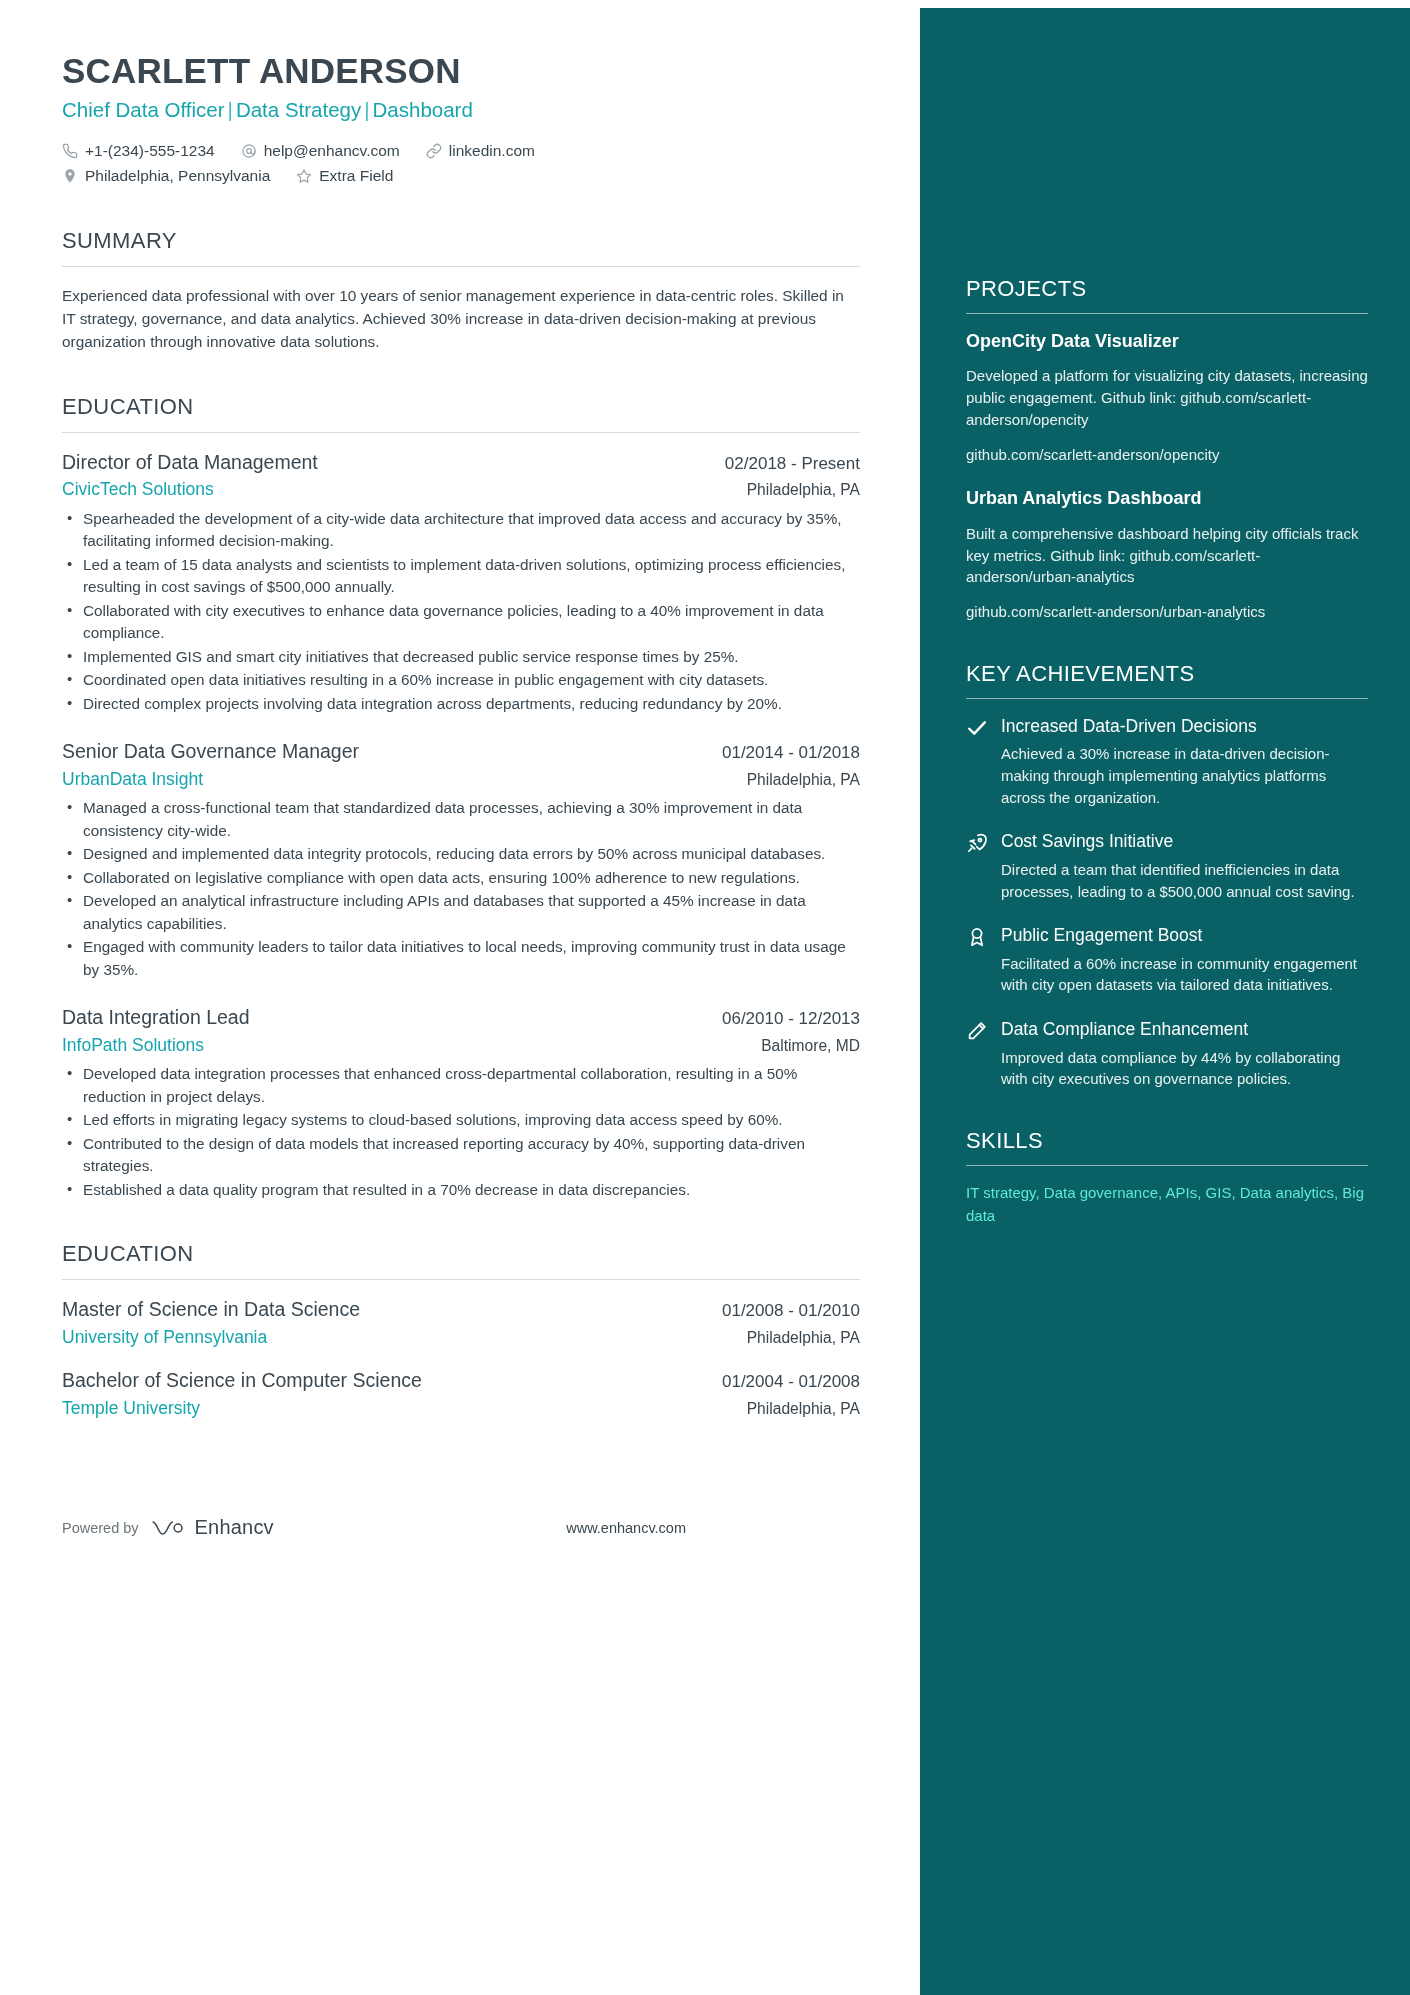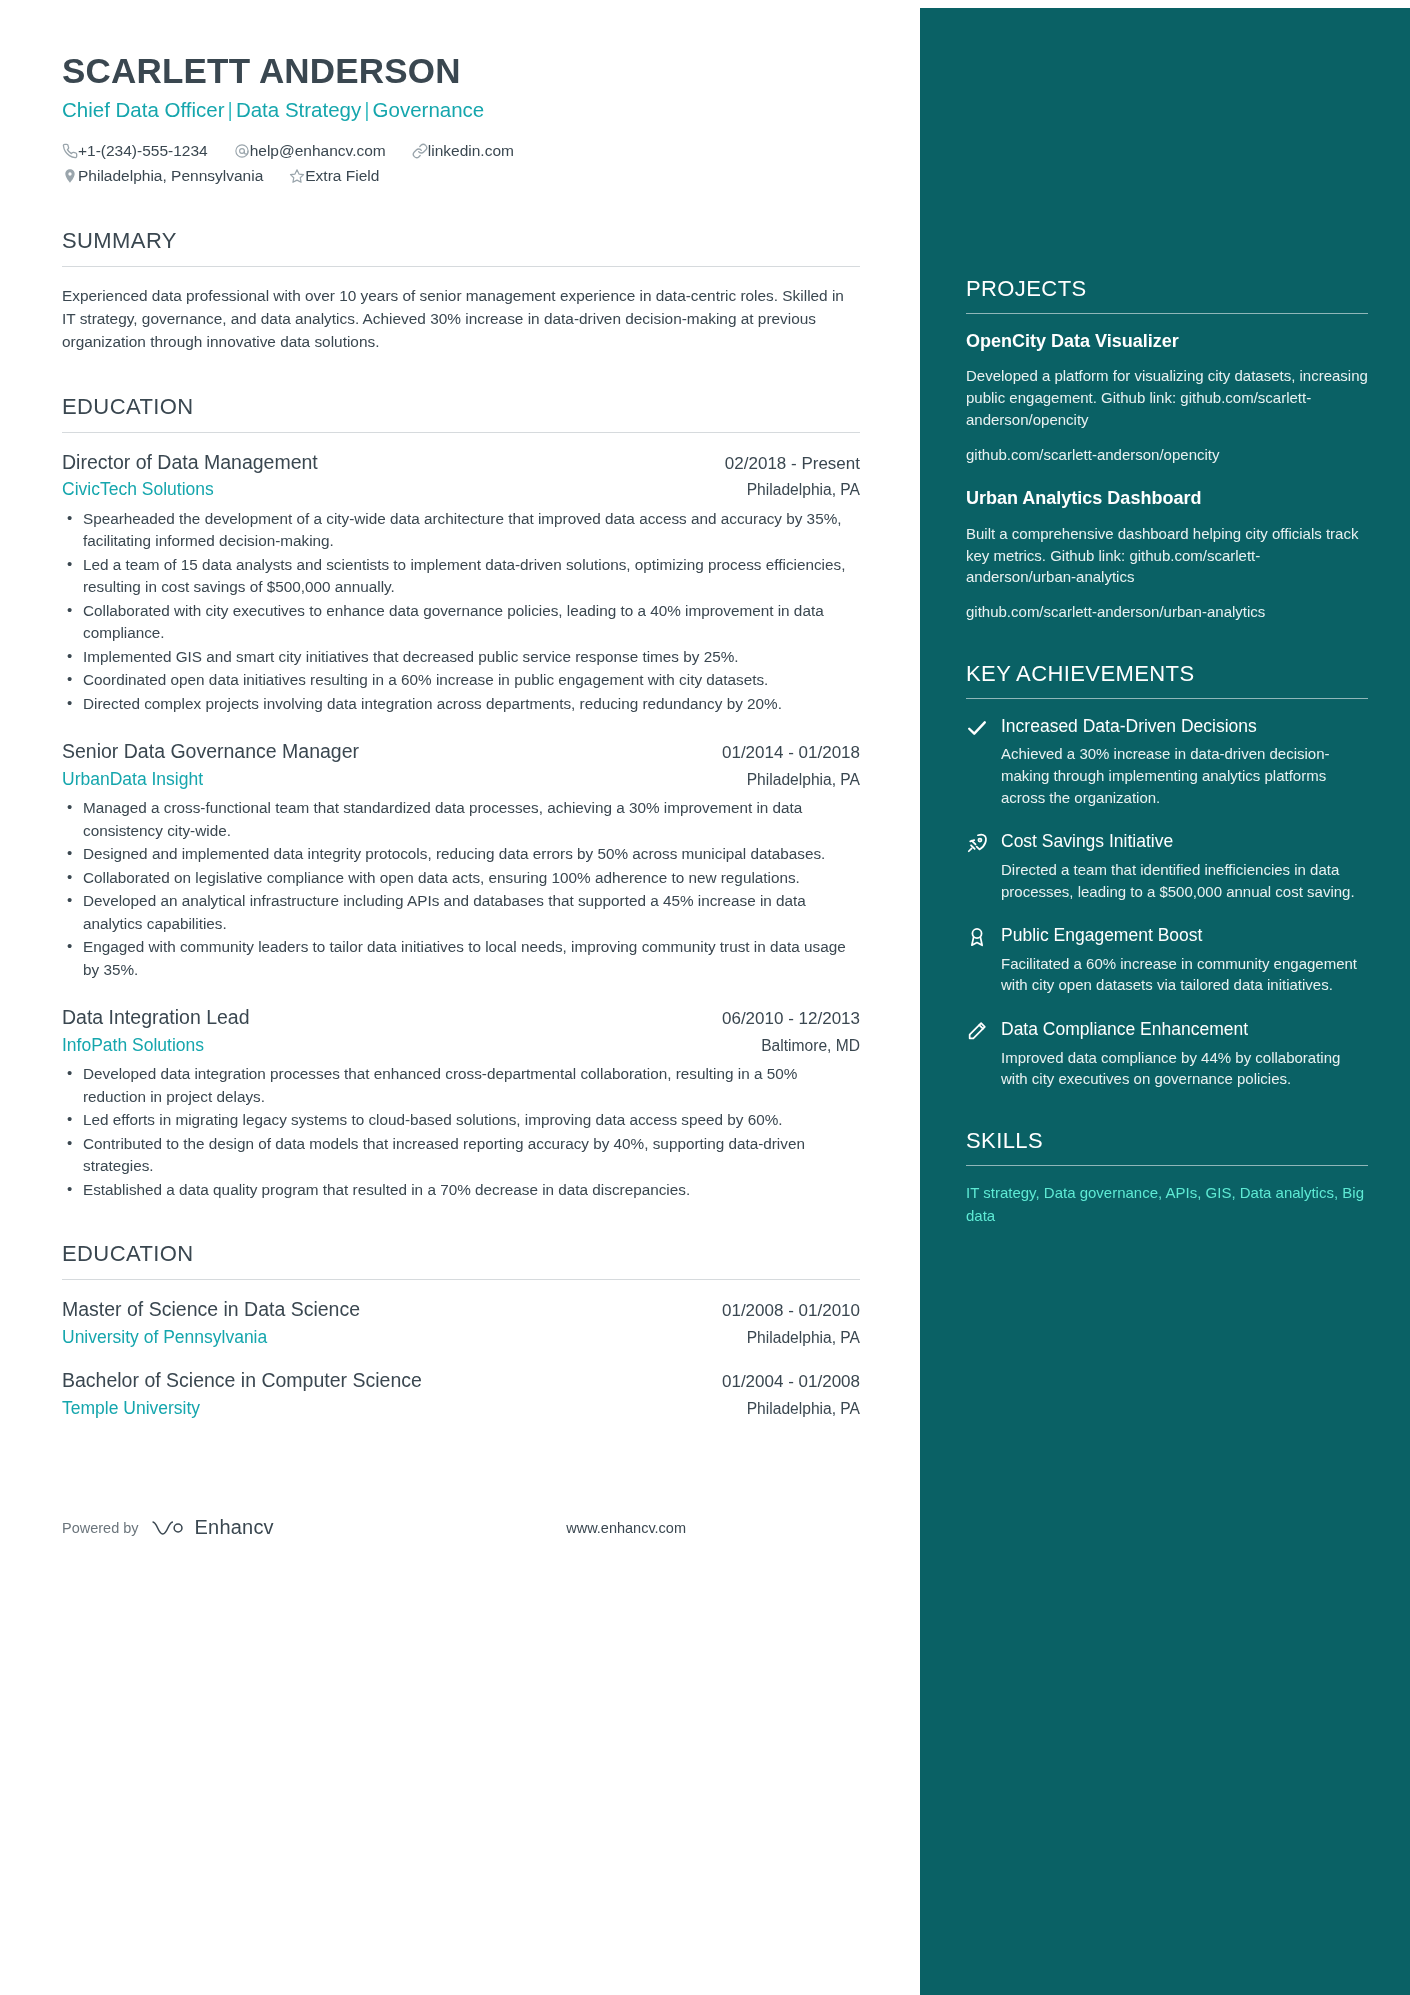--- a/index.html
+++ b/index.html
@@ -33,21 +33,21 @@
     font-size: 20.5px; color: #15a6ad; font-weight: 400;
     line-height: 1.25; margin-bottom: 17px;
   }
   .headline .sep { color: #3fbfc4; padding: 0 3px; }
 
   .contact-row {
     display: flex; flex-wrap: wrap; align-items: center;
     gap: 4px 26px; font-size: 15.5px; color: #3a4750;
     line-height: 1.5; margin-bottom: 2px;
   }
-  .contact-item { display: flex; align-items: center; gap: 0; white-space: nowrap; }
+  .contact-item { display: flex; align-items: center; gap: 7px; white-space: nowrap; }
   .cicon { display:inline-flex; width: 16px; height: 16px; color:#9aa5ac; flex: 0 0 16px; }
   .cicon svg { width: 100%; height: 100%; display: block; }
 
   
   .section { margin-top: 40px; }
   .sec-title {
     font-size: 22px; color: #3a4750; font-weight: 400;
     letter-spacing: .4px; padding-bottom: 12px;
   }
   .sec-rule { height: 1px; background: #d6dadd; margin-bottom: 17px; }
@@ -129,21 +129,21 @@
 </head>
 <body>
 
 <div class="page">
 
   <div class="left-col">
 
     <div>
       <div class="name">SCARLETT ANDERSON</div>
       <div class="headline">
-        <span>Chief Data Officer</span><span class="sep">|</span><span>Data Strategy</span><span class="sep">|</span><span>Governance</span>
+        <span>Chief Data Officer</span><span class="sep">|</span><span>Data Strategy</span><span class="sep">|</span><span>Dashboard</span>
       </div>
 
       <div class="contact-row">
         <span class="contact-item">
           <span class="cicon">
             <svg viewBox="0 0 24 24" fill="none" stroke="currentColor" stroke-width="2" stroke-linecap="round" stroke-linejoin="round">
                 <path d="M22 16.92v3a2 2 0 0 1-2.18 2 19.79 19.79 0 0 1-8.63-3.07 19.5 19.5 0 0 1-6-6 19.79 19.79 0 0 1-3.07-8.67A2 2 0 0 1 4.11 2h3a2 2 0 0 1 2 1.72c.13.96.36 1.9.7 2.81a2 2 0 0 1-.45 2.11L8.09 9.91a16 16 0 0 0 6 6l1.27-1.27a2 2 0 0 1 2.11-.45c.91.34 1.85.57 2.81.7A2 2 0 0 1 22 16.92z"></path>
               </svg>
           </span>
           <span>+1-(234)-555-1234</span>

